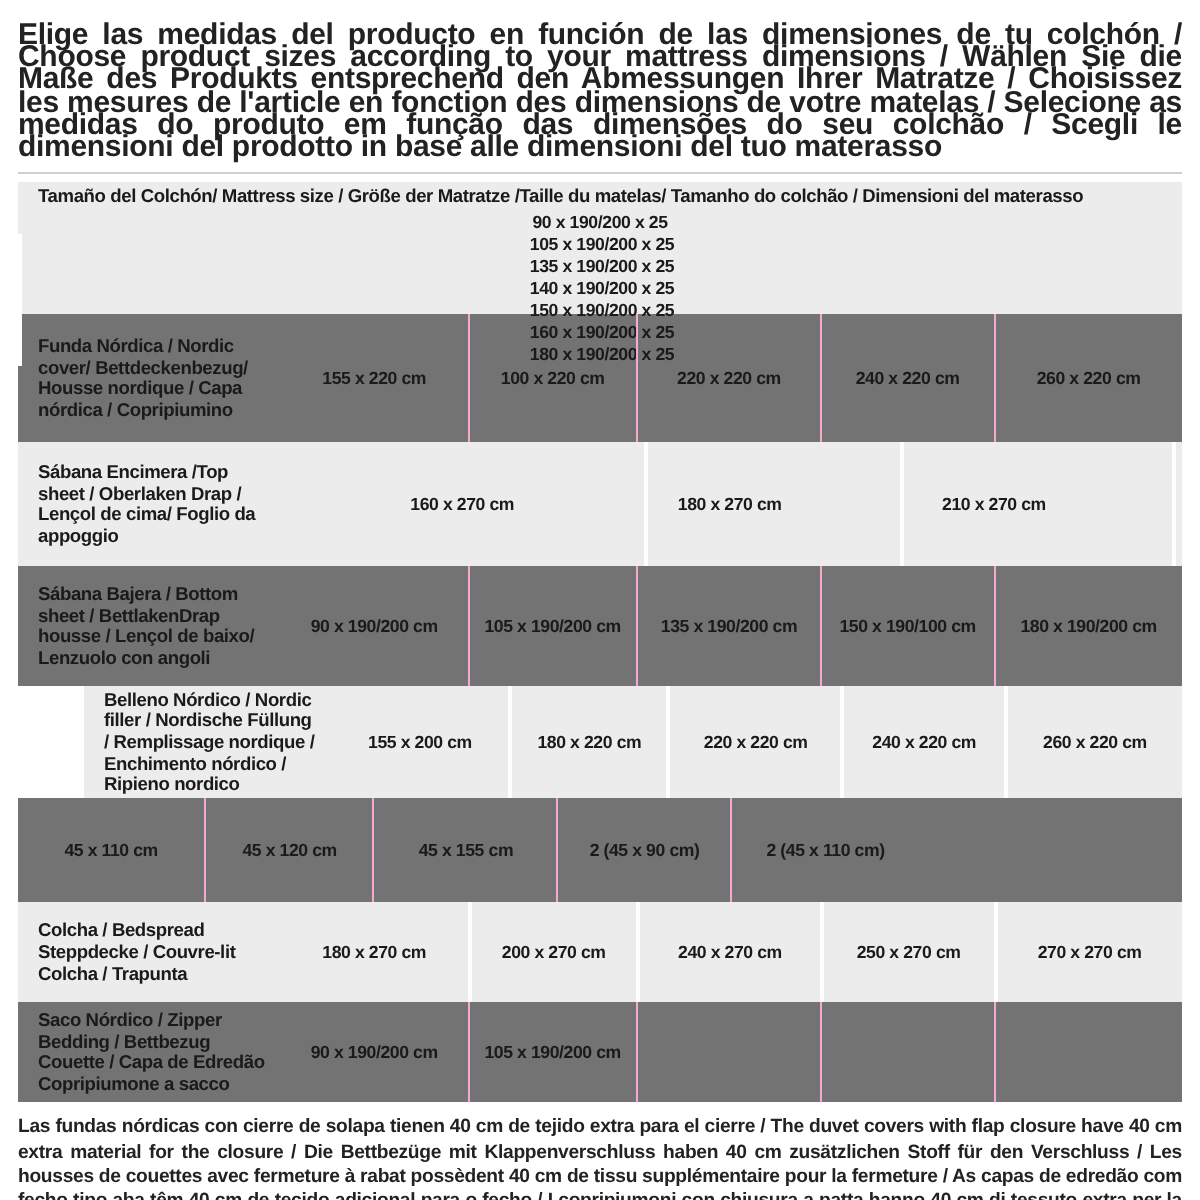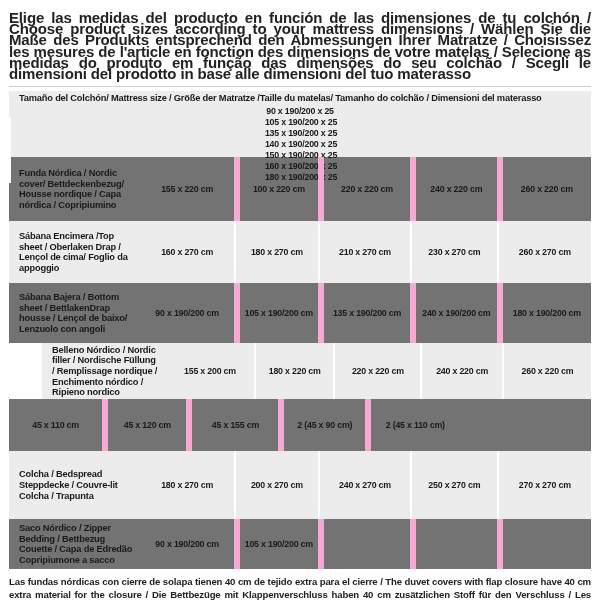--- a/index.html
+++ b/index.html
@@ -21,25 +21,25 @@
 
   .rule{height:1px;background:#cfcfcf;margin:0 0 4px 0;}
 
   
   .size-table{width:100%;}
   .t-row{display:flex;align-items:stretch;}
   .t-row.alt{background:#ececec;}
   .t-row.plain{background:#737373;}
   .t-row:nth-child(1){height:66px;flex-direction:column;}
   .t-row:nth-child(2){height:64px;}
-  .t-row:nth-child(3){height:62px;}
+  .t-row:nth-child(3){height:62px;gap:44px;}
   .t-row:nth-child(4){height:60px;}
   .t-row:nth-child(5){height:56px;margin-left:33px;}
   .t-row:nth-child(6){height:52px;}
-  .t-row:nth-child(7){height:68px;}
+  .t-row:nth-child(7){height:50px;}
   .t-row:nth-child(8){height:50px;}
 
   .cell{
     display:flex;align-items:center;justify-content:center;
     font-weight:700;letter-spacing:-0.2px;
     box-sizing:border-box;
   }
   .label-cell{
     flex:0 0 22.6%;
     justify-content:flex-start;
@@ -51,21 +51,21 @@
     font-size:8.8px;line-height:11px;
     text-align:center;white-space:pre-line;color:#1a1a1a;
   }
   .val-cell.c1{flex:0 0 16.0%;}
   .val-cell.c2{flex:0 0 14.5%;}
   .val-cell.c3{flex:0 0 15.8%;}
   .val-cell.c4{flex:0 0 14.9%;}
   .val-cell.c5{flex:0 0 16.2%;}
 
   .t-row.alt  .val-cell + .val-cell{border-left:2px solid #ffffff;}
-  .t-row.plain .val-cell + .val-cell{border-left:6px solid #f9a8d4;}
+  .t-row.plain .val-cell + .val-cell{border-left:1px solid #f9a8d4;}
 </style>
 </head>
 <body>
 
 <div class="page">
   <p class="note top">Elige las medidas del producto en función de las dimensiones de tu colchón / Choose product sizes according to your mattress dimensions / Wählen Sie die Maße des Produkts entsprechend den Abmessungen Ihrer Matratze / Choisissez les mesures de l'article en fonction des dimensions de votre matelas / Selecione as medidas do produto em função das dimensões do seu colchão / Scegli le dimensioni del prodotto in base alle dimensioni del tuo materasso</p>
 
   <div class="rule"></div>
 
   <div class="size-table">
@@ -93,21 +93,21 @@
         <div class="cell val-cell c2">180 x 270 cm</div>
         <div class="cell val-cell c3">210 x 270 cm</div>
         <div class="cell val-cell c4">230 x 270 cm</div>
         <div class="cell val-cell c5">260 x 270 cm</div>
       </div>
       <div class="t-row plain">
         <div class="cell label-cell">Sábana Bajera / Bottom sheet / BettlakenDrap housse / Lençol de baixo/ Lenzuolo con angoli</div>
         <div class="cell val-cell c1">90 x 190/200 cm</div>
         <div class="cell val-cell c2">105 x 190/200 cm</div>
         <div class="cell val-cell c3">135 x 190/200 cm</div>
-        <div class="cell val-cell c4">240 x 190/200 cm</div>
+        <div class="cell val-cell c4">150 x 190/100 cm</div>
         <div class="cell val-cell c5">180 x 190/200 cm</div>
       </div>
       <div class="t-row alt">
         <div class="cell label-cell">Belleno Nórdico / Nordic filler / Nordische Füllung / Remplissage nordique / Enchimento nórdico / Ripieno nordico</div>
         <div class="cell val-cell c1">155 x 200 cm</div>
         <div class="cell val-cell c2">180 x 220 cm</div>
         <div class="cell val-cell c3">220 x 220 cm</div>
         <div class="cell val-cell c4">240 x 220 cm</div>
         <div class="cell val-cell c5">260 x 220 cm</div>
       </div>

